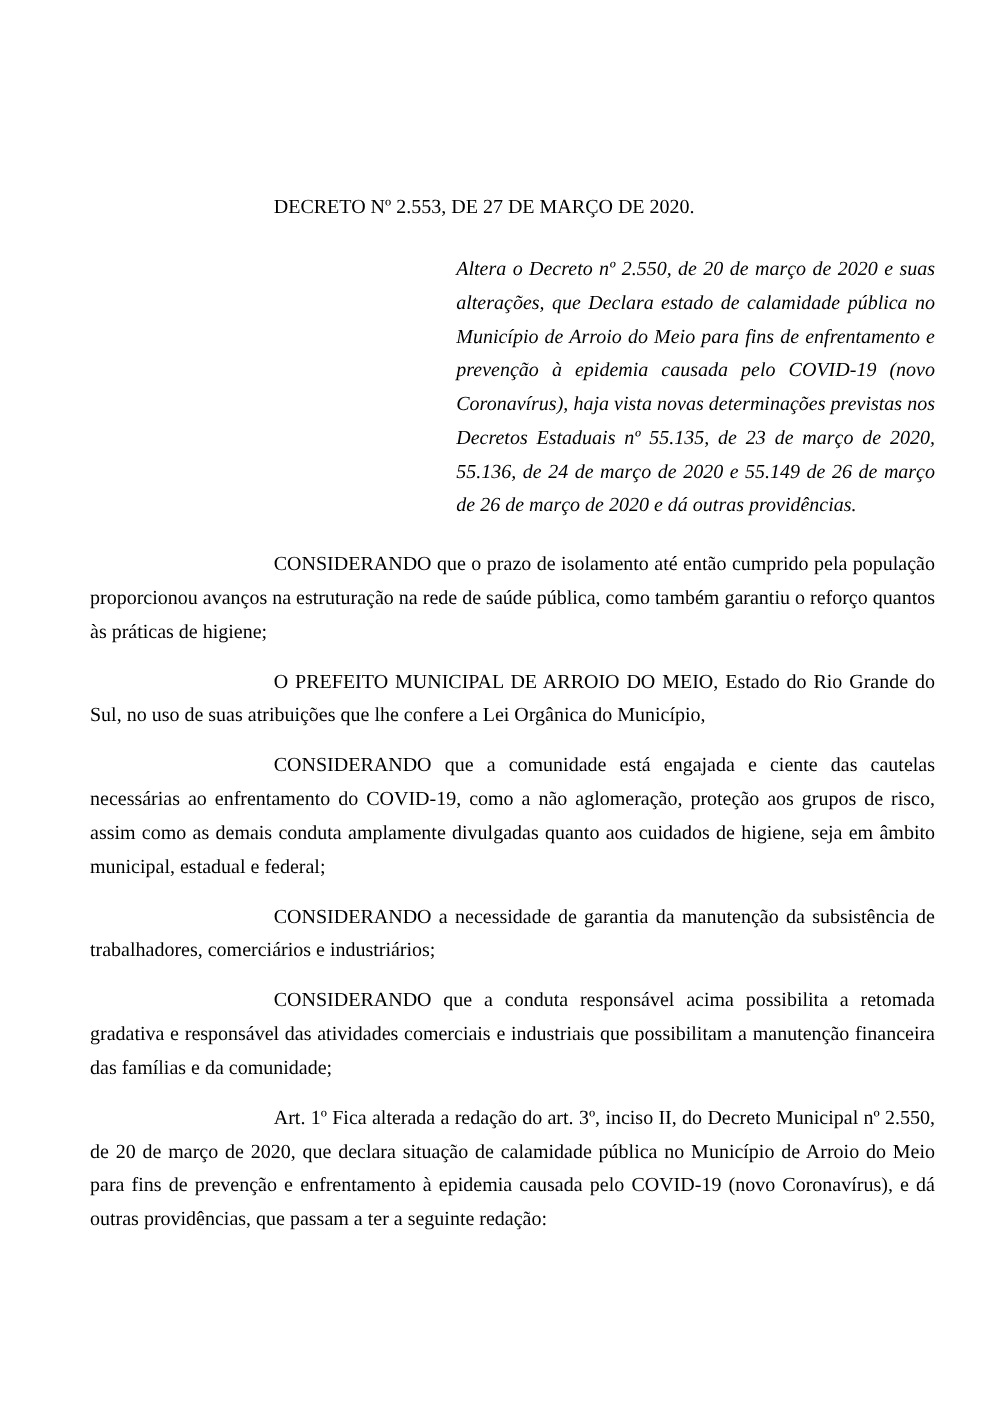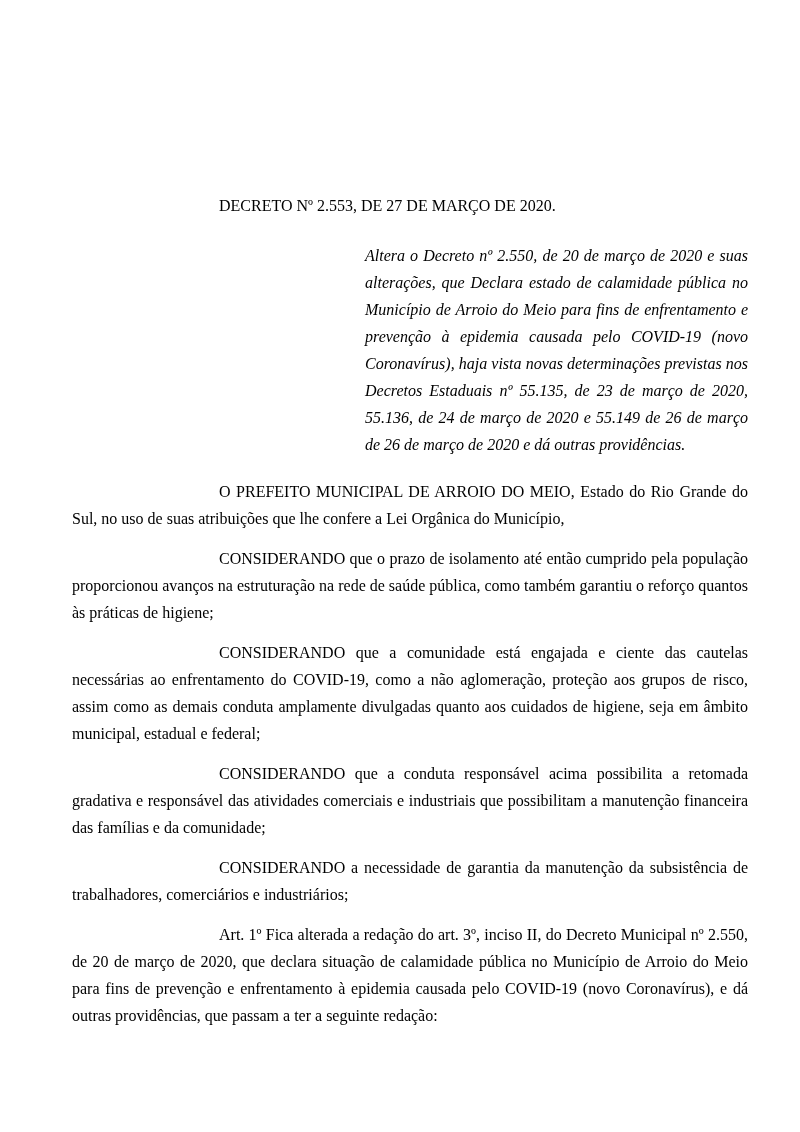--- a/index.html
+++ b/index.html
@@ -9,21 +9,20 @@
     height: 1132px;
     background: #ffffff;
     color: #000000;
     font-family: "Liberation Serif", serif;
     overflow: hidden;
   }
   .page {
     width: 800px;
     height: 925px;
     padding: 152px 52px 0 72px;
-    margin-top: 40px;
   }
   .page p {
     margin: 0;
     font-size: 16px;
     line-height: 27px;
   }
   .title {
     text-indent: 147px;
     margin-bottom: 23px !important;
     white-space: nowrap;
@@ -46,25 +45,25 @@
   }
 </style>
 </head>
 <body>
 
 <div class="page">
   <p class="title">DECRETO Nº 2.553, DE 27 DE MARÇO DE 2020.</p>
 
   <p class="ementa">Altera o Decreto nº 2.550, de 20 de março de 2020 e suas alterações, que Declara estado de calamidade pública no Município de Arroio do Meio para fins de enfrentamento e prevenção à epidemia causada pelo COVID-19 (novo Coronavírus), haja vista novas determinações previstas nos Decretos Estaduais nº 55.135, de 23 de março de 2020, 55.136, de 24 de março de 2020 e 55.149 de 26 de março de 26 de março de 2020 e dá outras providências.</p>
 
+  <p class="body-par">CONSIDERANDO que o prazo de isolamento até então cumprido pela população proporcionou avanços na estruturação na rede de saúde pública, como também garantiu o reforço quantos às práticas de higiene;</p>
+
   <p class="body-par">O PREFEITO MUNICIPAL DE ARROIO DO MEIO, Estado do Rio Grande do Sul, no uso de suas atribuições que lhe confere a Lei Orgânica do Município,</p>
-
-  <p class="body-par">CONSIDERANDO que o prazo de isolamento até então cumprido pela população proporcionou avanços na estruturação na rede de saúde pública, como também garantiu o reforço quantos às práticas de higiene;</p>
 
   <p class="body-par">CONSIDERANDO que a comunidade está engajada e ciente das cautelas necessárias ao enfrentamento do COVID-19, como a não aglomeração, proteção aos grupos de risco, assim como as demais conduta amplamente divulgadas quanto aos cuidados de higiene, seja em âmbito municipal, estadual e federal;</p>
 
+  <p class="body-par">CONSIDERANDO a necessidade de garantia da manutenção da subsistência de trabalhadores, comerciários e industriários;</p>
+
   <p class="body-par">CONSIDERANDO que a conduta responsável acima possibilita a retomada gradativa e responsável das atividades comerciais e industriais que possibilitam a manutenção financeira das famílias e da comunidade;</p>
-
-  <p class="body-par">CONSIDERANDO a necessidade de garantia da manutenção da subsistência de trabalhadores, comerciários e industriários;</p>
 
 
   <p class="body-par">Art. 1º Fica alterada a redação do art. 3º, inciso II, do Decreto Municipal nº 2.550, de 20 de março de 2020, que declara situação de calamidade pública no Município de Arroio do Meio para fins de prevenção e enfrentamento à epidemia causada pelo COVID-19 (novo Coronavírus), e dá outras providências, que passam a ter a seguinte redação:</p>
 </div>
 
 </body></html>

